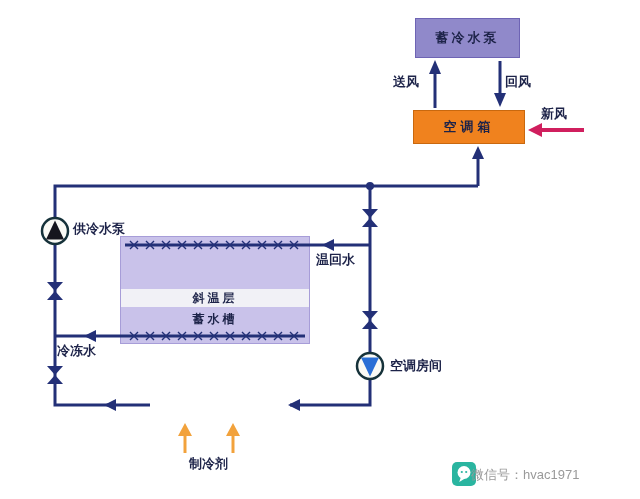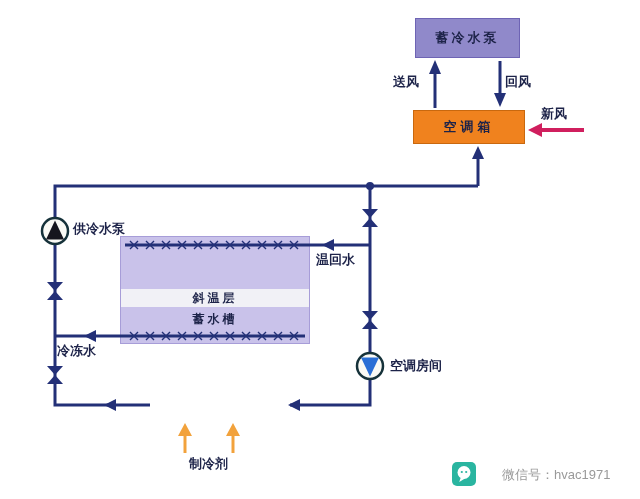--- a/index.html
+++ b/index.html
@@ -44,21 +44,21 @@
   .pump-body { fill:#fafaf5; stroke:#16323a; stroke-width:2.5; }
   .pump-tri-dark { fill:var(--pump-dark,#16161e); }
   .pump-tri-blue { fill:var(--pump-blue,#2a6fd6); }
   .fresh      { stroke:var(--fresh-air,#d01f5e); stroke-width:4; fill:none; }
   .fresh-head { fill:var(--fresh-air,#d01f5e); }
   .refr       { stroke:var(--refrigerant,#f2a23c); stroke-width:3; fill:none; }
   .refr-head  { fill:var(--refrigerant,#f2a23c); }
 
   .wm-logo { position:absolute; left:452px; top:462px; width:24px; height:24px; border-radius:5px;
              background:var(--watermark-teal,#2ab5a0); }
-  .wm-text { position:absolute; left:502px; top:466px; font-size:13px; color:var(--watermark-text,#9a9a9a); }
+  .wm-text { position:absolute; left:471px; top:466px; font-size:13px; color:var(--watermark-text,#9a9a9a); }
 </style>
 </head>
 <body>
 
 <div class="canvas">
 
   <div class="tank">
     <div class="thermocline">
       <span>斜温层</span>
     </div>

